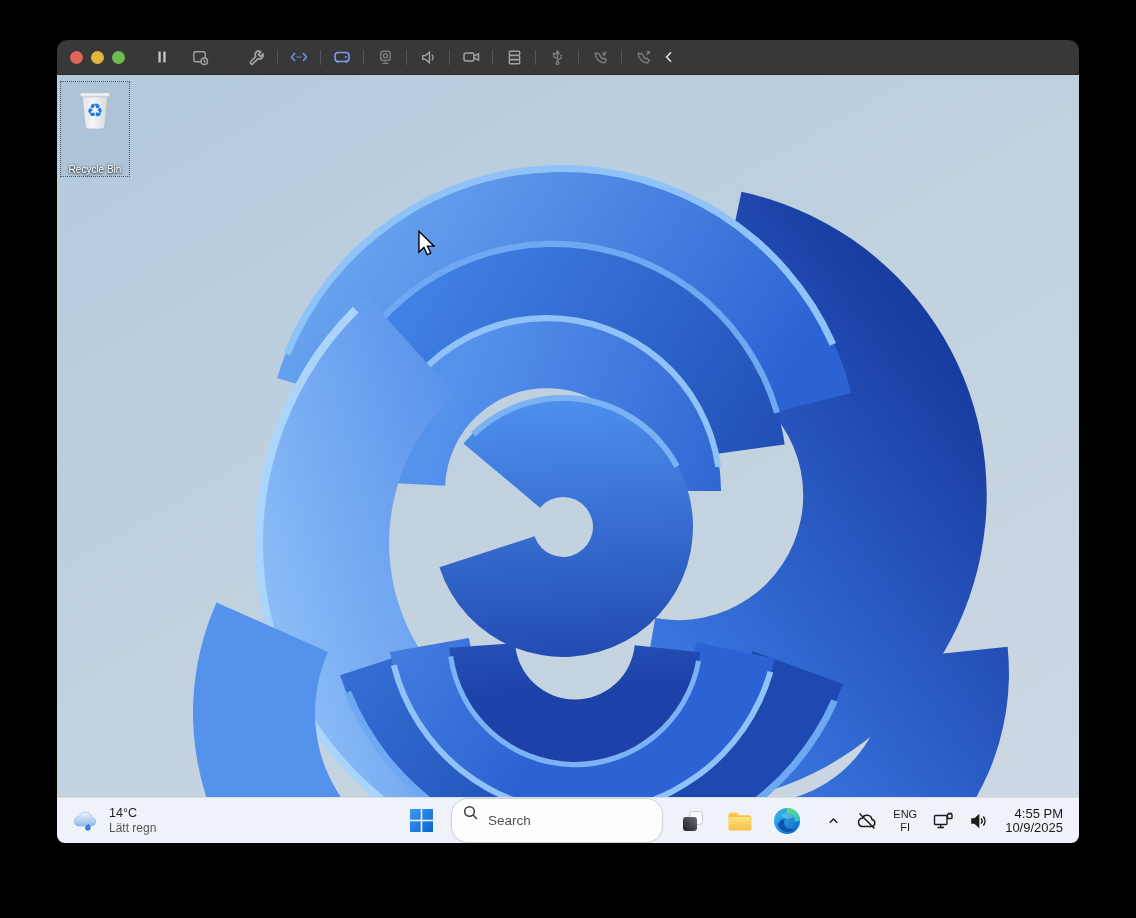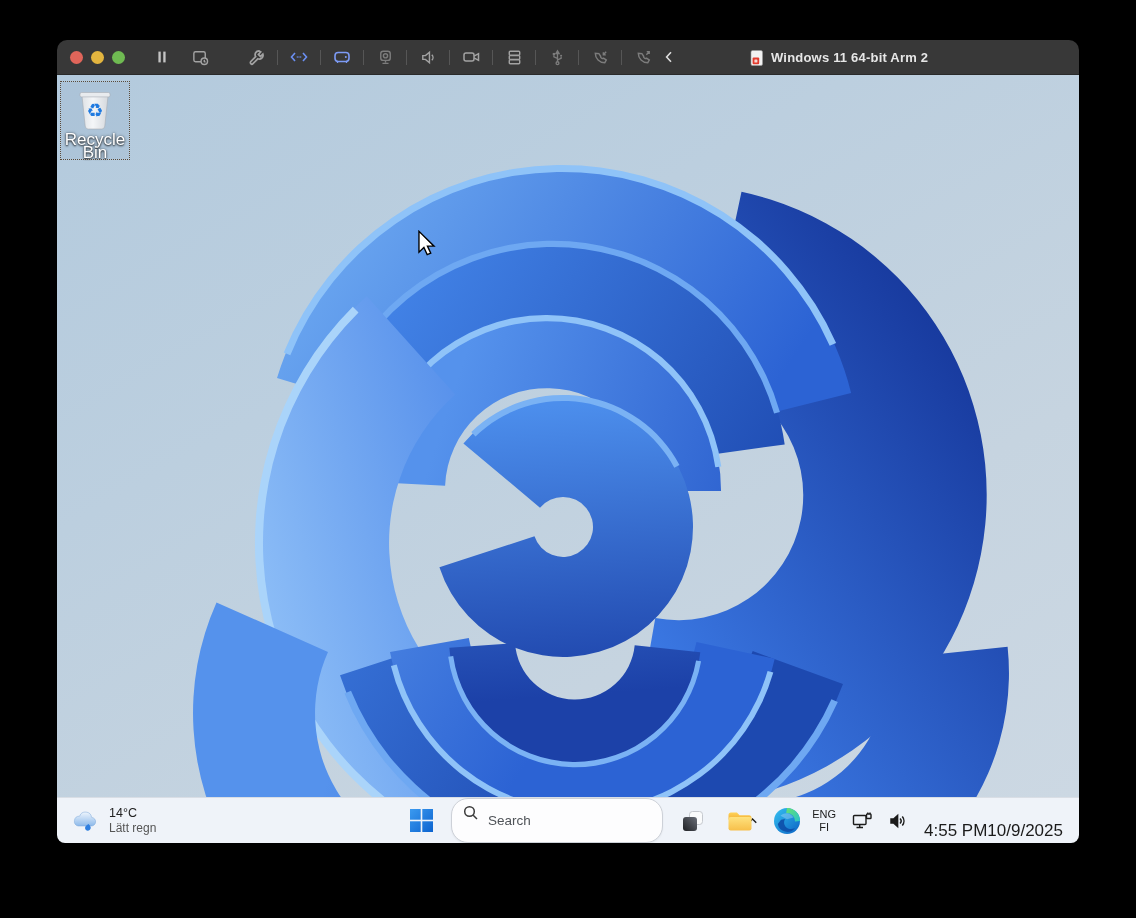--- a/index.html
+++ b/index.html
@@ -23,22 +23,22 @@
   .vm-title { position:absolute; left:693px; top:0; height:35px; display:flex; align-items:center; gap:7px; }
   .vm-title span { color:#e6e6e6; font-size:13px; font-weight:600; letter-spacing:.2px; }
 
   
   .desktop { flex:1 1 auto; position:relative; overflow:hidden;
              background:linear-gradient(150deg,#b3cadd 0%,#bccfdf 35%,#c6d4e0 70%,#ccd8e3 100%); }
   #bloom-svg { position:absolute; inset:0; width:100%; height:100%; }
 
   .icon-slot { position:absolute; width:68px; display:flex; flex-direction:column; align-items:center; gap:2px; }
   .icon-slot.selected { outline:1px dotted #5a4a3a; background:rgba(90,120,160,.08); padding-top:3px; }
-  .icon-label { color:#fff; font-size:17px; line-height:13px; text-align:center;
-                text-shadow:0 1px 2px rgba(0,0,0,.85), 0 0 3px rgba(0,0,0,.5); }
+  .icon-label { color:#fff; font-size:10px; line-height:13px; text-align:center;
+                text-shadow:0 1px 2px rgba(0,0,0,.85), 0 0 3px rgba(0,0,0,.5);margin-top:30px; }
   .shortcut-badge { position:absolute; left:1px; bottom:1px; width:13px; height:13px; background:#fff;
                     border-radius:2px; border:1px solid #c8c8c8; display:flex; align-items:center; justify-content:center; }
 
   
   .taskbar { flex:0 0 46px; background:#eff3f9; border-top:1px solid #d9dee5;
              display:flex; align-items:center; padding:0 14px; position:relative; }
   .weather { display:flex; align-items:center; gap:10px; }
   .weather-temp { font-size:12.5px; color:#222; line-height:15px; }
   .weather-cond { font-size:12px; color:#555; line-height:14px; }
   .tb-center { position:absolute; left:50%; transform:translateX(calc(-50% + 36px));
@@ -48,21 +48,21 @@
   .search-wrap { position:relative; }
   .search-input { width:212px; height:45px; border-radius:17px; border:1px solid #cdd1d8;
                   background:#fdfdfe; padding:0 12px 0 36px; font-size:13.5px; color:#333;
                   box-shadow:0 1px 2px rgba(0,0,0,.06); outline:none;
                   font-family:"Liberation Sans","DejaVu Sans",sans-serif; }
   .search-input::placeholder { color:#4f5358; opacity:1; }
   .search-icon { position:absolute; left:12px; top:7px; }
   .tray { margin-left:auto; display:flex; align-items:center; gap:11px; }
   .tray-item { display:flex; align-items:center; justify-content:center; height:34px; padding:0 2px; border-radius:4px; }
   .lang { display:flex; flex-direction:column; align-items:center; font-size:11px; color:#1b1b1b; line-height:13px; }
-  .clock { display:flex; align-items:flex-end; font-size:17px; color:#1b1b1b; line-height:14px;justify-content:center; }
+  .clock { display:flex; flex-direction:column; align-items:flex-end; font-size:13px; color:#1b1b1b; line-height:14px;justify-content:center; }
 
   svg { display:block; }
 </style>
 </head>
 <body>
 
 <svg width="0" height="0" aria-hidden="true">
   <defs>
     <linearGradient id="egBase" x1="0" y1="0" x2="22" y2="22" gradientUnits="userSpaceOnUse">
       <stop offset="0" stop-color="#35c1f1"></stop>
@@ -189,28 +189,20 @@
           <path d="M13 7 l3-3 M16 6.4 V3.8 h-2.6"></path>
         </svg>
       </div>
       <div class="tb-btn">
         <svg width="16" height="16" viewBox="0 0 20 20" fill="none" stroke="#dcdcdc" stroke-width="2">
           <path d="M12.5 4 L7 10 L12.5 16"></path>
         </svg>
       </div>
     </div>
 
-    <div class="vm-title">
-      <svg width="14" height="16" viewBox="0 0 14 16">
-        <rect x="1" y="0.5" width="11.5" height="15" rx="1.5" fill="#f2f2f2" stroke="#9a9a9a" stroke-width=".6"></rect>
-        <rect x="2.6" y="7.6" width="6.6" height="6.6" rx="1" fill="#e23b2e"></rect>
-        <rect x="4.4" y="9.4" width="3" height="3" fill="#f6d7d2" rx=".5"></rect>
-      </svg>
-      <span>Windows 11 64-bit Arm 2</span>
-    </div>
   </div>
 
   <div class="desktop">
     <svg id="bloom-svg" viewBox="0 0 1022 722" preserveAspectRatio="none">
       <defs>
         <linearGradient id="g1" x1="920" y1="260" x2="560" y2="520" gradientUnits="userSpaceOnUse">
           <stop offset="0" stop-color="#16379b"></stop>
             <stop offset="1" stop-color="#3a77e2"></stop>
         </linearGradient>
         <linearGradient id="g2" x1="260" y1="180" x2="640" y2="430" gradientUnits="userSpaceOnUse">

